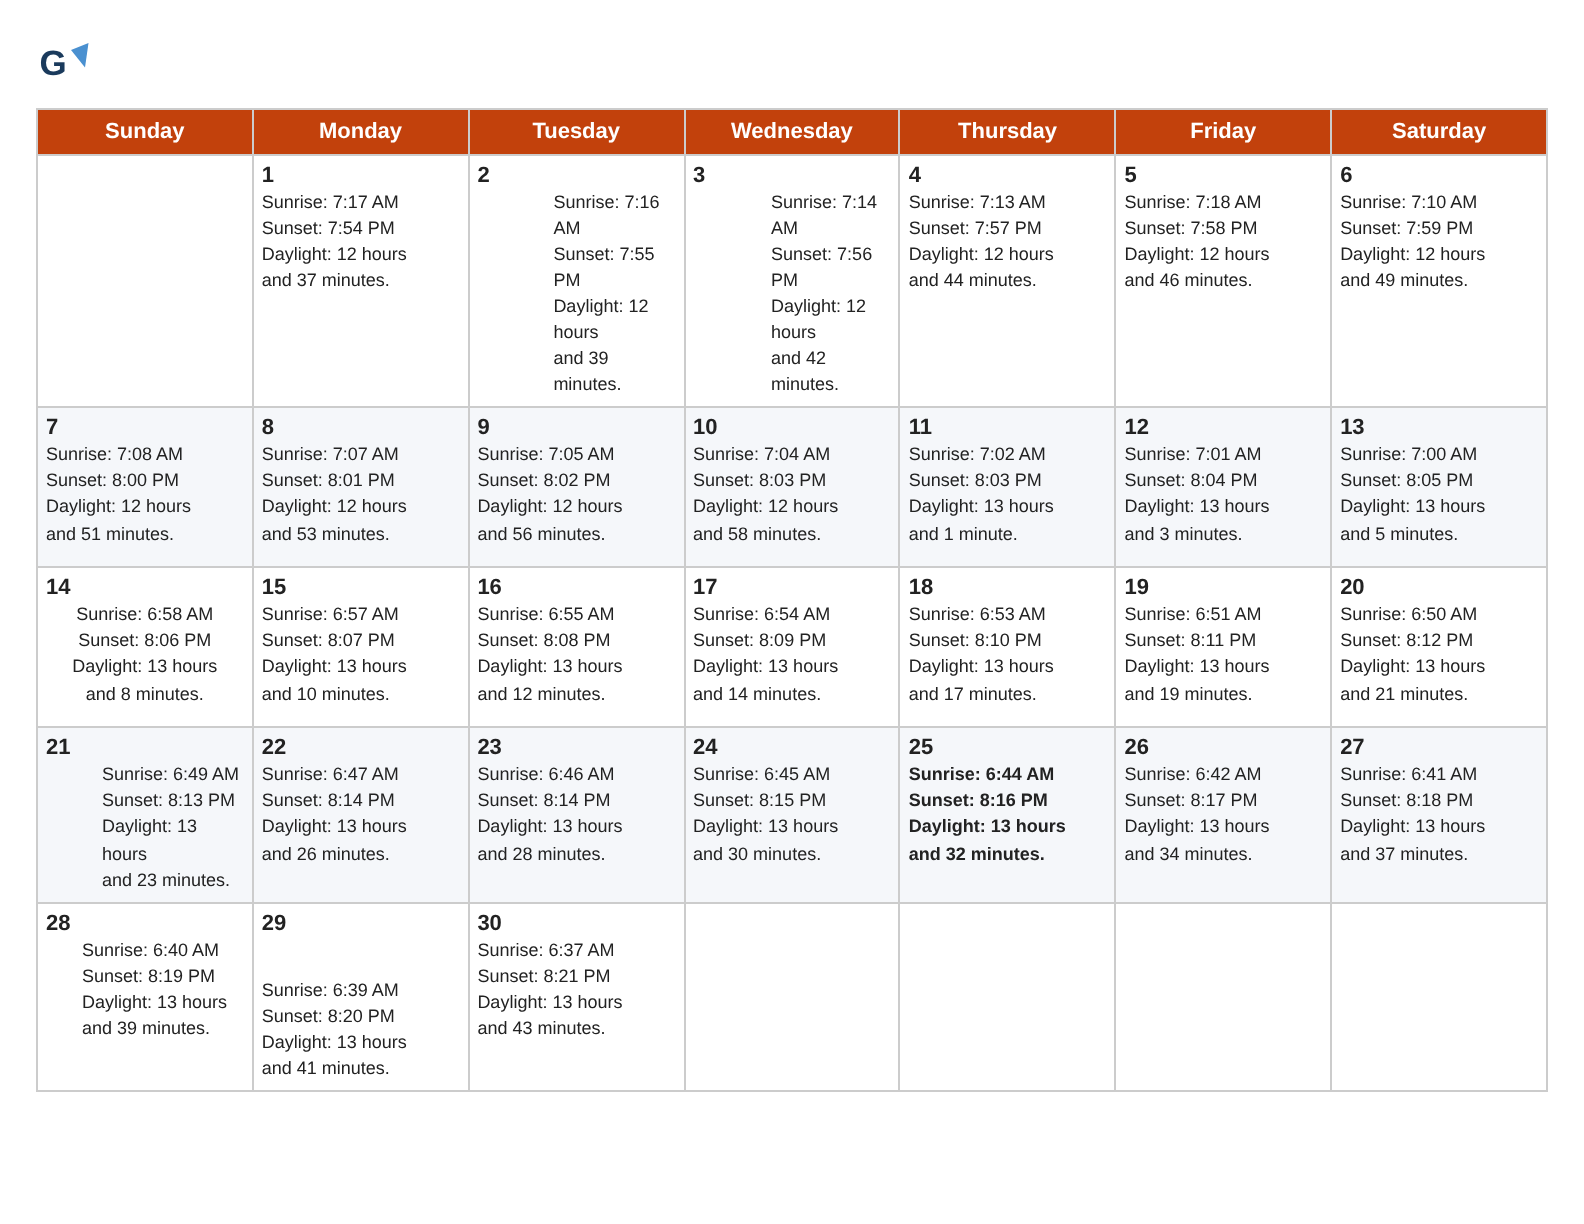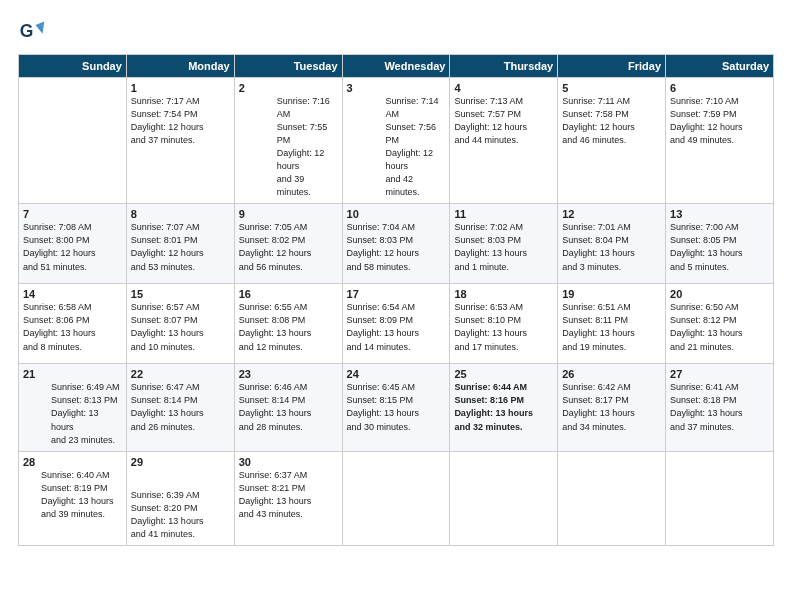--- a/index.html
+++ b/index.html
@@ -52,26 +52,26 @@
       font-size: 14px;
       color: #444;
       font-weight: normal;
     }
     table {
       width: 100%;
       border-collapse: collapse;
       table-layout: fixed;
     }
     thead tr th {
-      background: #0c4a6e;
+      background: #c2410c;
       color: #fff;
       font-size: 11px;
       font-weight: bold;
       padding: 5px 4px;
-      text-align: right;
+      text-align: center;
       border: 1px solid #ccc;
     }
     tbody tr td {
       border: 1px solid #ccc;
       vertical-align: top;
       padding: 4px 4px 4px 4px;
       font-size: 9.2px;
       color: #222;
       height: 80px;
     }
@@ -151,21 +151,21 @@
           </td>
           <td>
             <span class="day-num">4</span>
             <div class="cell-text" style="white-space: pre-line;">Sunrise: 7:13 AM
 Sunset: 7:57 PM
 Daylight: 12 hours
 and 44 minutes.</div>
           </td>
           <td>
             <span class="day-num">5</span>
-            <div class="cell-text" style="white-space: pre-line;">Sunrise: 7:11 AM
+            <div class="cell-text" style="white-space: pre-line;">Sunrise: 7:18 AM
 Sunset: 7:58 PM
 Daylight: 12 hours
 and 46 minutes.</div>
           </td>
           <td>
             <span class="day-num">6</span>
             <div class="cell-text" style="white-space: pre-line;">Sunrise: 7:10 AM
 Sunset: 7:59 PM
 Daylight: 12 hours
 and 49 minutes.</div>
@@ -218,21 +218,21 @@
             <span class="day-num">13</span>
             <div class="cell-text" style="white-space: pre-line;">Sunrise: 7:00 AM
 Sunset: 8:05 PM
 Daylight: 13 hours
 and 5 minutes.</div>
           </td>
         </tr>
         <tr>
           <td>
             <span class="day-num">14</span>
-            <div class="cell-text" style="white-space: pre-line;">Sunrise: 6:58 AM
+            <div class="cell-text" style="white-space: pre-line; text-align: center;">Sunrise: 6:58 AM
 Sunset: 8:06 PM
 Daylight: 13 hours
 and 8 minutes.</div>
           </td>
           <td>
             <span class="day-num">15</span>
             <div class="cell-text" style="white-space: pre-line;">Sunrise: 6:57 AM
 Sunset: 8:07 PM
 Daylight: 13 hours
 and 10 minutes.</div>

